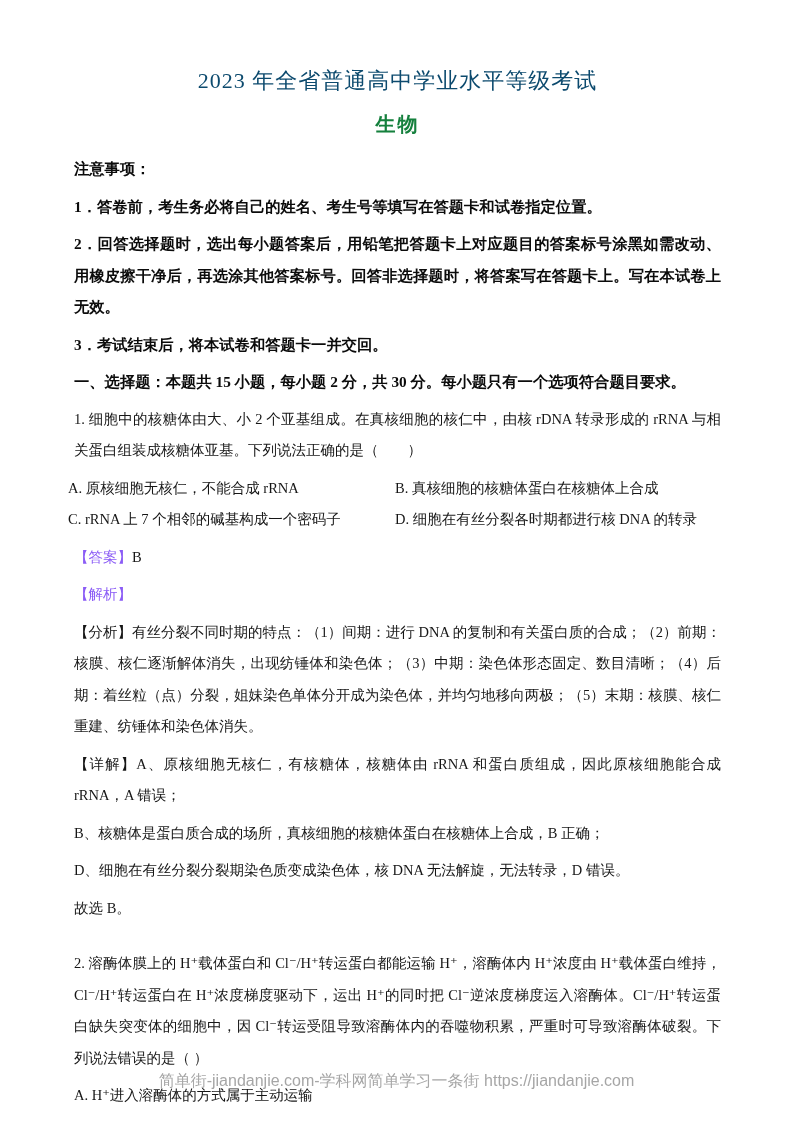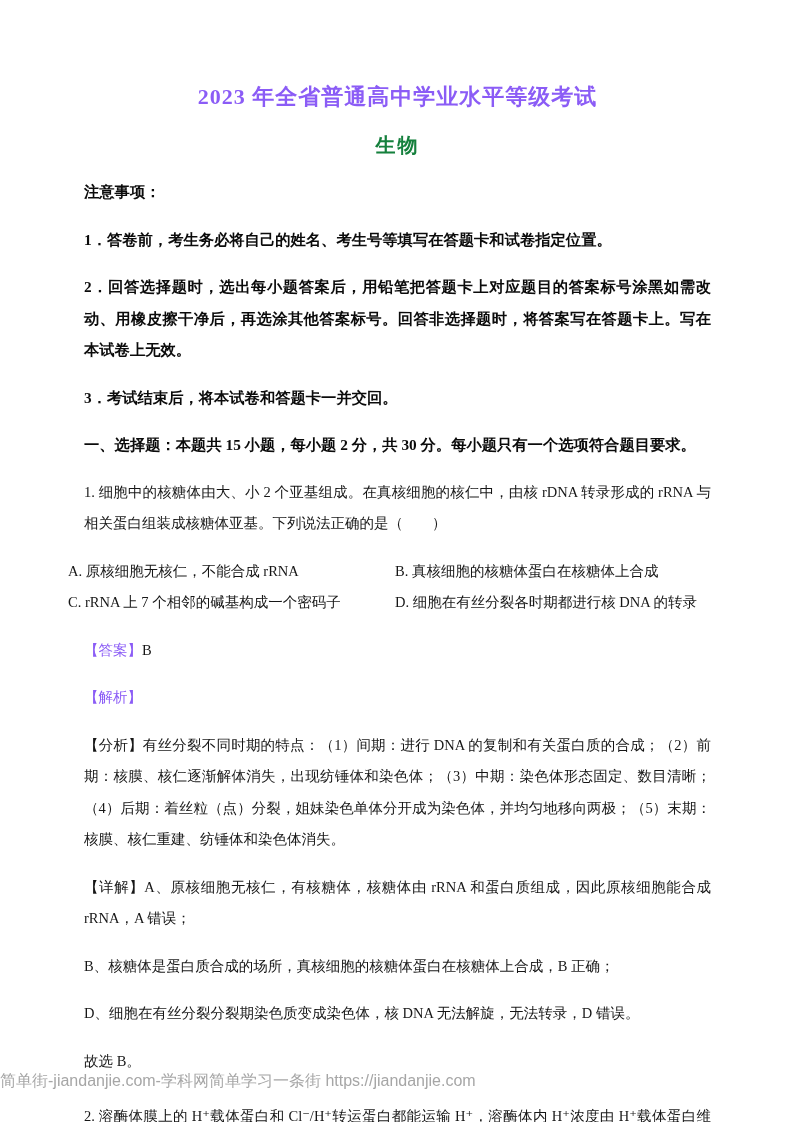--- a/index.html
+++ b/index.html
@@ -10,52 +10,53 @@
     font-family: "Liberation Serif", "DejaVu Serif", serif;
     color: #161616;
   }
   .page {
     box-sizing: border-box;
     width: 793px; height: 1122px;
     padding: 64px 66px 0 68px;
     position: relative;
   }
   h1.title {
-    margin: 16px;
+    margin: 0;
     font-size: 22px; line-height: 34px;
-    font-weight: bold; text-align: center;
-    color: #8b5cf6;
+    font-weight: normal; text-align: center;
+    color: #0c4a6e;
     letter-spacing: 1px;
   }
   h2.subject {
     margin: 11px 0 0 0;
     font-size: 20px; line-height: 30px;
     font-weight: bold; text-align: center;
     color: #15803d;
     letter-spacing: 2px;
   }
   .notice { margin-top: 14px; }
-  p { margin: 16px; font-size: 14.5px; line-height: 31.5px; }
+  p { margin: 6px; font-size: 14.5px; line-height: 31.5px; }
   .bold {
     font-weight: bold;
     font-size: 15.3px;
     color: #0b0b0b;
   }
   .justify { text-align: justify; }
   .section-heading { margin-top: 0; }
   .options-grid {
     display: grid;
     grid-template-columns: 327px 1fr;
     font-size: 14.5px; line-height: 31.5px;
   }
   .blue { color: #8b5cf6; }
   .q2 { margin-top: 24px; }
   footer {
     position: absolute;
     left: 0; right: 0; bottom: 30px;
+    text-align: center;
     font-family: "Liberation Sans", "DejaVu Sans", sans-serif;
     font-size: 16px; line-height: 22px;
     color: #a6a6a6;
     font-weight: normal;
   }
 </style>
 </head>
 <body>
 
 <div class="page">

